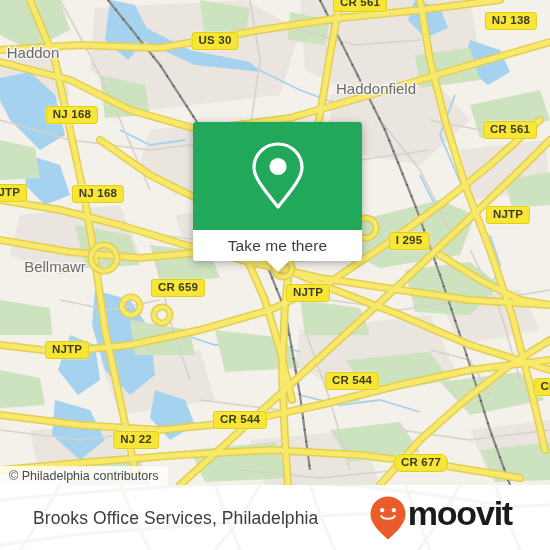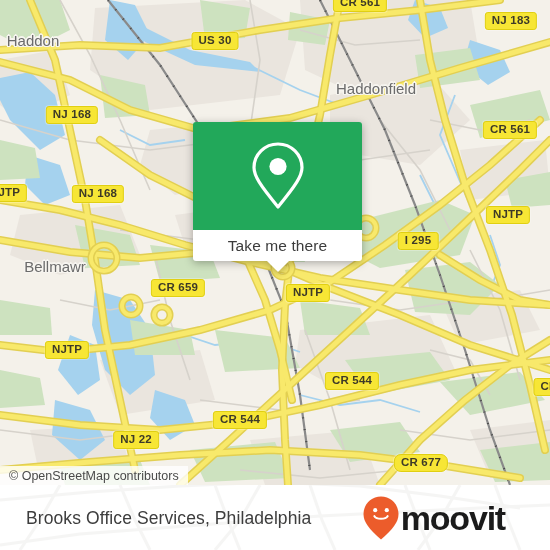--- a/index.html
+++ b/index.html
@@ -92,39 +92,39 @@
     color:#4a4a4a;
     font-size:12.5px;
     padding:3px 9px 4px 9px;
     white-space:nowrap;
     line-height:14px;
   }
 
   
   #footer{
     position:absolute;
-    left:4px;top:485px;
+    left:11px;top:485px;
     width:519px;height:65px;
     display:flex;align-items:center;
     background:transparent;
   }
   #footer-title{
     position:absolute;
     left:22px;top:50%;
     transform:translateY(-50%);
     color:#3d3d3d;
     font-size:17.5px;
     letter-spacing:.1px;
     white-space:nowrap;
   }
   #brand{
     position:absolute;
     right:18px;top:50%;
     transform:translateY(-50%);
-    display:flex;align-items:center;gap:0px;
+    display:flex;gap:0px;
   }
   #brand-mark{display:block;margin-right:2px;}
   #brand-word{
     color:#1b1b1b;
     font-size:34px;
     font-weight:bold;
     letter-spacing:-1.2px;
     line-height:34px;
   }
 </style>
@@ -284,35 +284,35 @@
       <g stroke="#f8e96b" fill="none" stroke-width="4">
         <circle cx="104" cy="258" r="13"></circle>
         <circle cx="131" cy="306" r="9"></circle>
         <circle cx="162" cy="315" r="8"></circle>
         <circle cx="366" cy="228" r="10"></circle>
         <circle cx="283" cy="268" r="9"></circle>
       </g>
     </svg>
 
     <div>
-      <div class="place" style="left:33px;top:40px;">Haddon</div>
+      <div class="place" style="left:33px;top:52px;">Haddon</div>
       <div class="place" style="left:370px;top:88px;margin-left:6px;">Haddonfield</div>
       <div class="place" style="left:40px;top:266px;margin-left:15px;">Bellmawr</div>
     </div>
 
     <div>
       <div class="shield" style="left:360px;top:3px;">CR 561</div>
-      <div class="shield" style="left:511px;top:21px;">NJ 183</div>
+      <div class="shield" style="left:511px;top:21px;">NJ 138</div>
       <div class="shield" style="left:167px;top:41px;margin-left:48px;">US 30</div>
       <div class="shield" style="left:72px;top:115px;">NJ 168</div>
       <div class="shield" style="left:510px;top:130px;">CR 561</div>
       <div class="shield" style="left:98px;top:194px;">NJ 168</div>
       <div class="shield" style="left:5px;top:193px;">NJTP</div>
       <div class="shield" style="left:508px;top:215px;">NJTP</div>
-      <div class="shield" style="left:418px;top:241px;">I 295</div>
+      <div class="shield" style="left:409px;top:241px;">I 295</div>
       <div class="shield" style="left:178px;top:288px;">CR 659</div>
       <div class="shield" style="left:308px;top:293px;">NJTP</div>
       <div class="shield" style="left:67px;top:350px;">NJTP</div>
       <div class="shield" style="left:352px;top:381px;">CR 544</div>
       <div class="shield" style="left:240px;top:420px;">CR 544</div>
       <div class="shield" style="left:136px;top:440px;">NJ 22</div>
       <div class="shield" style="left:421px;top:463px;border-radius:7px;">CR 677</div>
       <div class="shield" style="left:549px;top:387px;">CR</div>
     </div>
 
@@ -322,21 +322,21 @@
           <path d="M29 4 C15.7 4 5 14.6 5 27.6 C5 36 11 45 29 67 C47 45 53 36 53 27.6 C53 14.6 42.3 4 29 4 Z" fill="none" stroke="#ffffff" stroke-width="3.2" stroke-linejoin="round"></path>
           <circle cx="29" cy="26.5" r="8.6" fill="#ffffff"></circle>
         </svg>
       </div>
       <div id="popup-foot">
         <span id="popup-label">Take me there</span>
         <div id="popup-tail"></div>
       </div>
     </div>
 
-    <div id="attribution">© OpenStreetMap contributors</div>
+    <div id="attribution">© Philadelphia contributors</div>
   </div>
 
   <div id="footer-map">
     <svg id="footer-map-canvas" viewBox="0 0 550 550">
       <rect x="0" y="0" width="550" height="550" fill="#ffffff"></rect>
       <g stroke="#b9b5ad" fill="none" stroke-width="3">
         <path d="M0,500 L90,492 L180,486 L270,482 L360,486 L440,496 L520,508"></path>
         <path d="M0,545 L80,534 L160,528 L240,522 L320,516 L400,512 L480,508 L550,505"></path>
         <path d="M120,485 L135,520 L150,550"></path>
         <path d="M215,485 L228,520 L240,550"></path>

